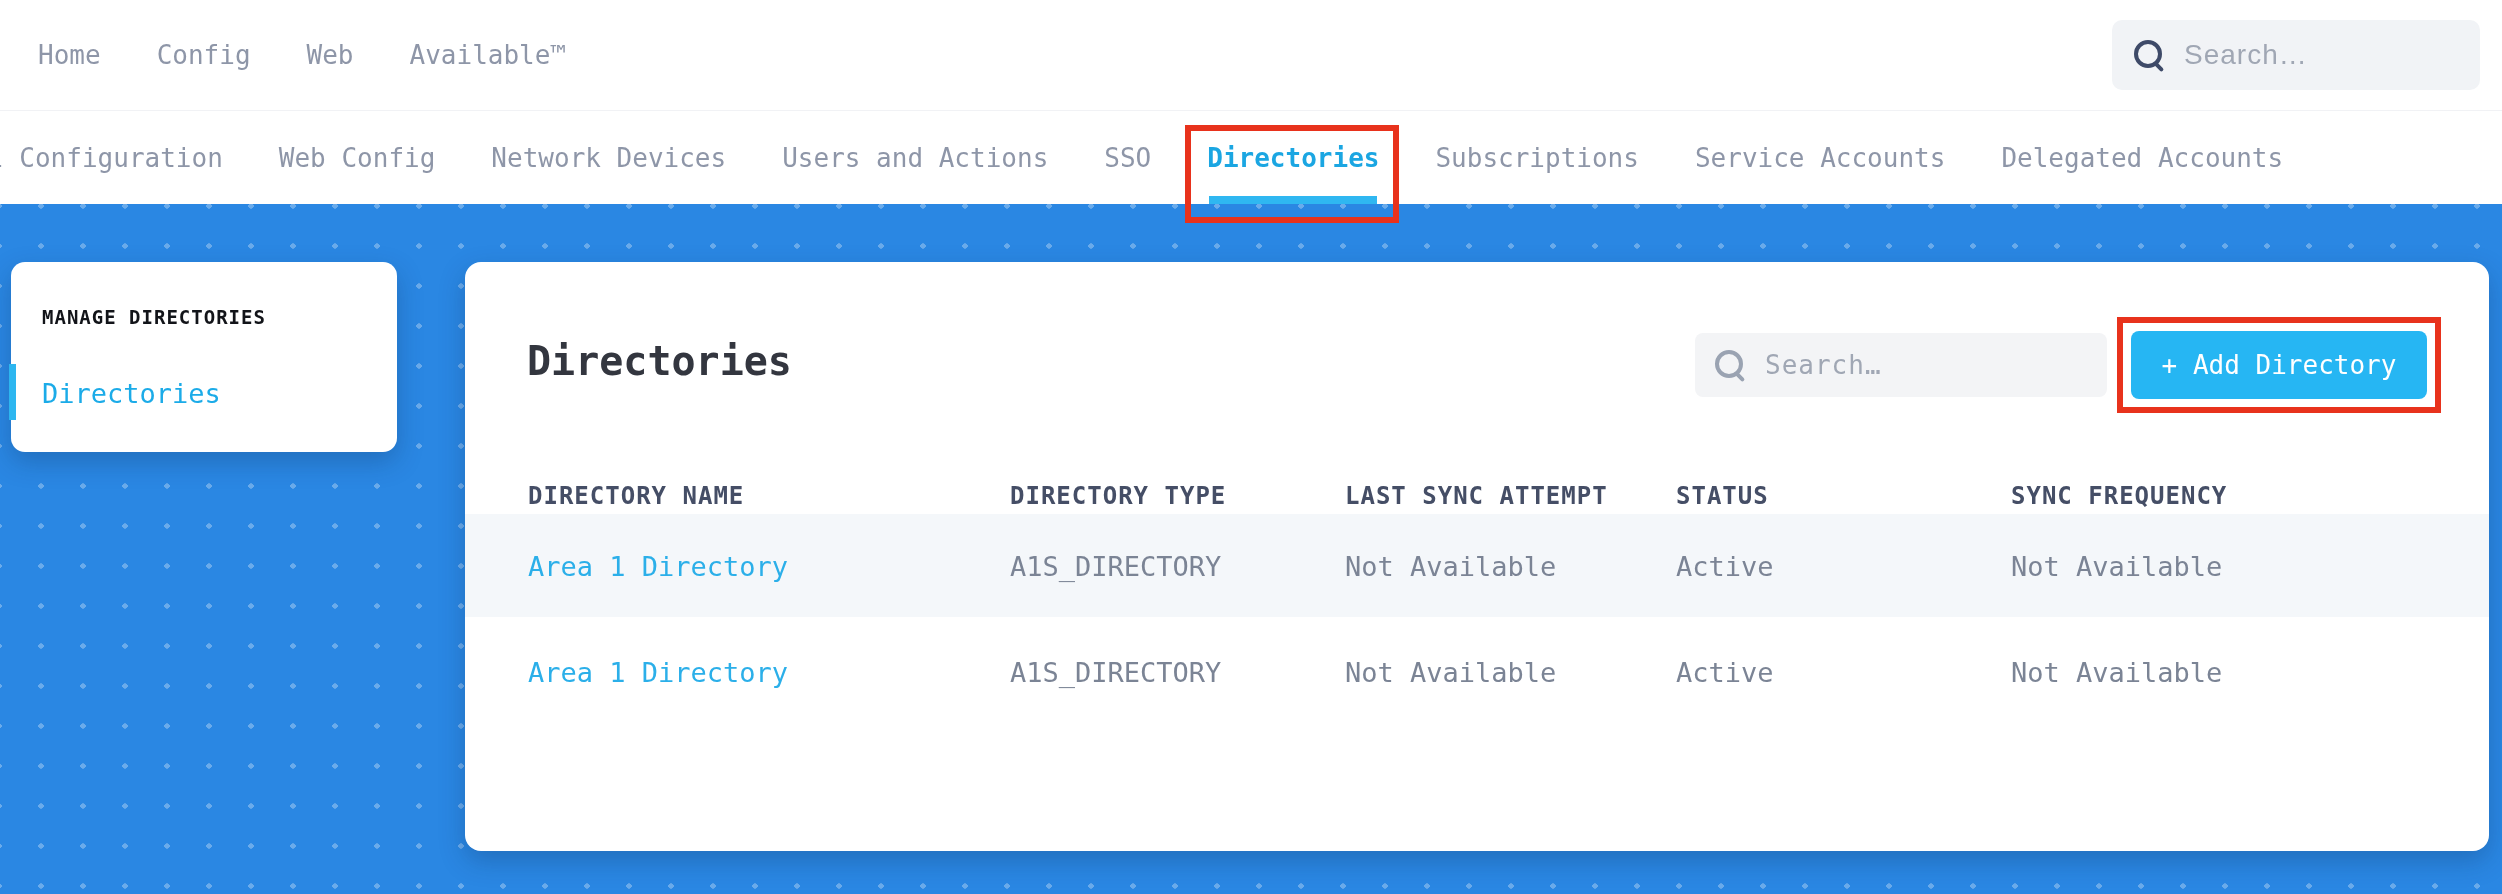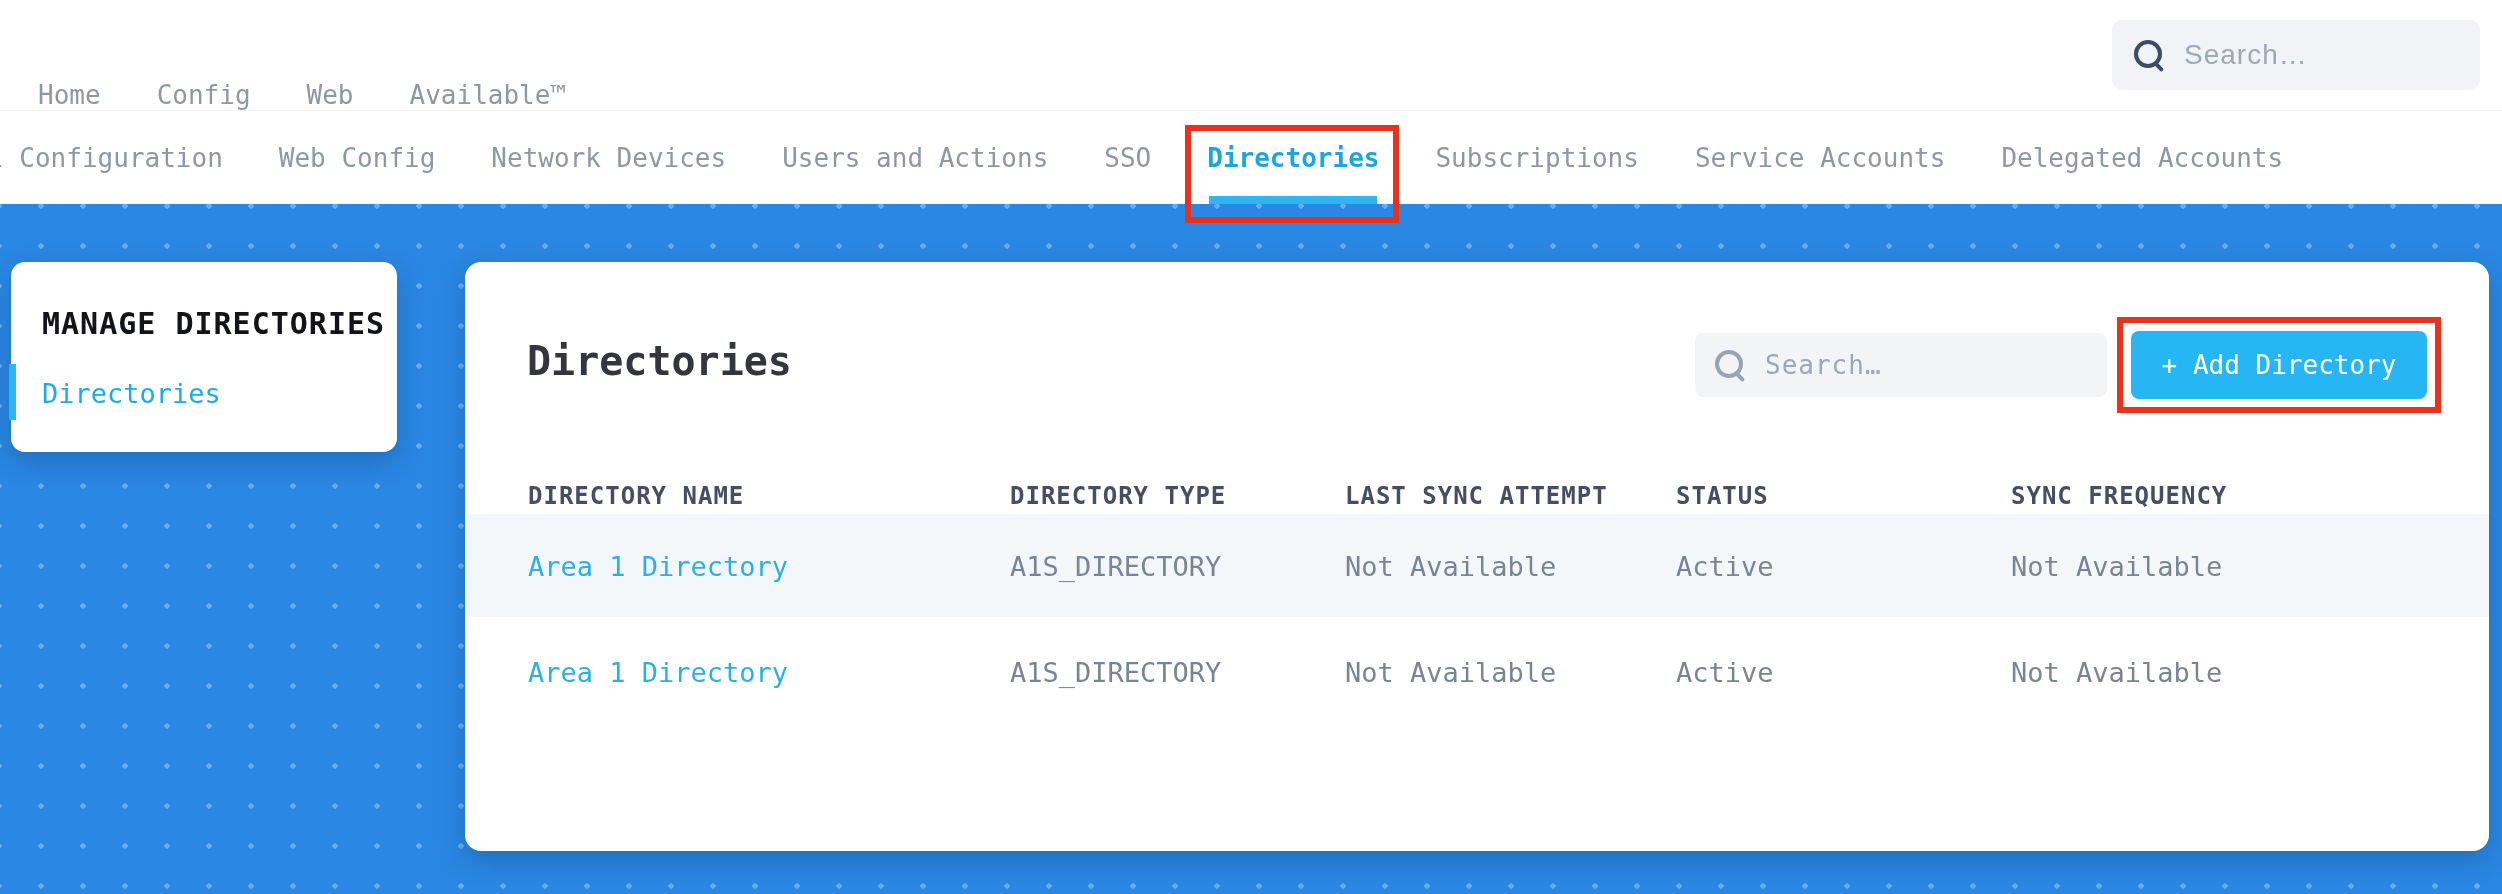--- a/index.html
+++ b/index.html
@@ -2,21 +2,21 @@
 <html><head>
 <meta charset="utf-8">
 <style>
   * { margin:0; padding:0; box-sizing:border-box; }
   html,body { width:2502px; height:894px; overflow:hidden; background:#fff; }
   body { font-family:"DejaVu Sans Mono","Liberation Mono",monospace; }
   .stage { position:relative; width:2502px; height:894px; overflow:hidden; }
 
   
   .topnav { position:absolute; left:0; top:0; width:2502px; height:110px; background:#fff; }
-  .topnav-items { position:absolute; left:38px; top:0; height:110px; display:flex; align-items:flex-end; gap:56px; padding-top:0; }
+  .topnav-items { position:absolute; left:38px; top:0; height:110px; display:flex; align-items:center; gap:56px; padding-top:0; }
   .topnav-item { font-size:26px; color:#8e96a8; cursor:pointer; white-space:nowrap; }
   .searchbox-top { position:absolute; right:22px; top:20px; width:368px; height:70px; background:#f1f3f6; border-radius:10px; display:flex; align-items:center; padding:0 22px; }
   .mag { position:relative; width:30px; height:30px; flex:0 0 auto; margin-right:20px; }
   .mag::before { content:""; position:absolute; left:0; top:0; width:20px; height:20px; border:4px solid #3e4a68; border-radius:50%; }
   .mag::after { content:""; position:absolute; left:21px; top:21px; width:11px; height:4px; background:#3e4a68; border-radius:2px; transform:rotate(45deg); transform-origin:0 50%; }
   .mag.gray::before { border-color:#9aa3b2; }
   .mag.gray::after { background:#9aa3b2; }
   .search-input { border:none; outline:none; background:transparent; font-size:28px; color:#5b6374; width:100%; font-family:"Liberation Sans",sans-serif; }
   .search-input::placeholder { color:#a0a7b4; letter-spacing:1px; }
 
@@ -30,21 +30,21 @@
   .annotation-tab { left:-22px; right:-20px; top:-18px; bottom:-50px; }
 
   
   .hero { position:absolute; left:0; top:204px; width:2502px; height:690px;
           background-color:#2a87e3;
           background-image:radial-gradient(rgba(255,255,255,0.30) 2.6px, rgba(255,255,255,0) 2.9px);
           background-size:42px 40px; background-position:20px 22px; }
 
   
   .side-card { position:absolute; left:11px; top:58px; width:386px; height:190px; background:#fff; border-radius:14px; box-shadow:0 10px 26px rgba(15,45,90,0.28); }
-  .side-card-title { position:absolute; left:31px; top:44px; font-size:30px; font-weight:bold; color:#121419; letter-spacing:1px; }
+  .side-card-title { position:absolute; left:31px; top:44px; font-size:19px; font-weight:bold; color:#121419; letter-spacing:1px; }
   .side-card-link { position:absolute; left:31px; top:116px; font-size:27px; color:#1babe8; cursor:pointer; }
   .side-card-bar { position:absolute; left:-2px; top:102px; width:7px; height:56px; background:#2cb6f0; }
 
   
   .panel { position:absolute; left:465px; top:58px; width:2024px; height:589px; background:#fff; border-radius:16px; box-shadow:0 10px 26px rgba(15,45,90,0.28); overflow:hidden; }
   .panel-title { position:absolute; left:62px; top:76px; font-size:40px; font-weight:bold; color:#33363f; }
   .searchbox-panel { position:absolute; left:1230px; top:71px; width:412px; height:64px; background:#f3f4f6; border-radius:8px; display:flex; align-items:center; padding:0 20px; }
   .searchbox-panel .search-input { font-family:"DejaVu Sans Mono","Liberation Mono",monospace; font-size:26px; }
   .add-btn { position:absolute; left:1666px; top:69px; width:296px; height:68px; background:#26b6f3; border:none; border-radius:8px; color:#fff; font-size:26px; font-family:"DejaVu Sans Mono","Liberation Mono",monospace; cursor:pointer; }
   .annotation-btn { left:1652px; top:55px; width:324px; height:96px; }

